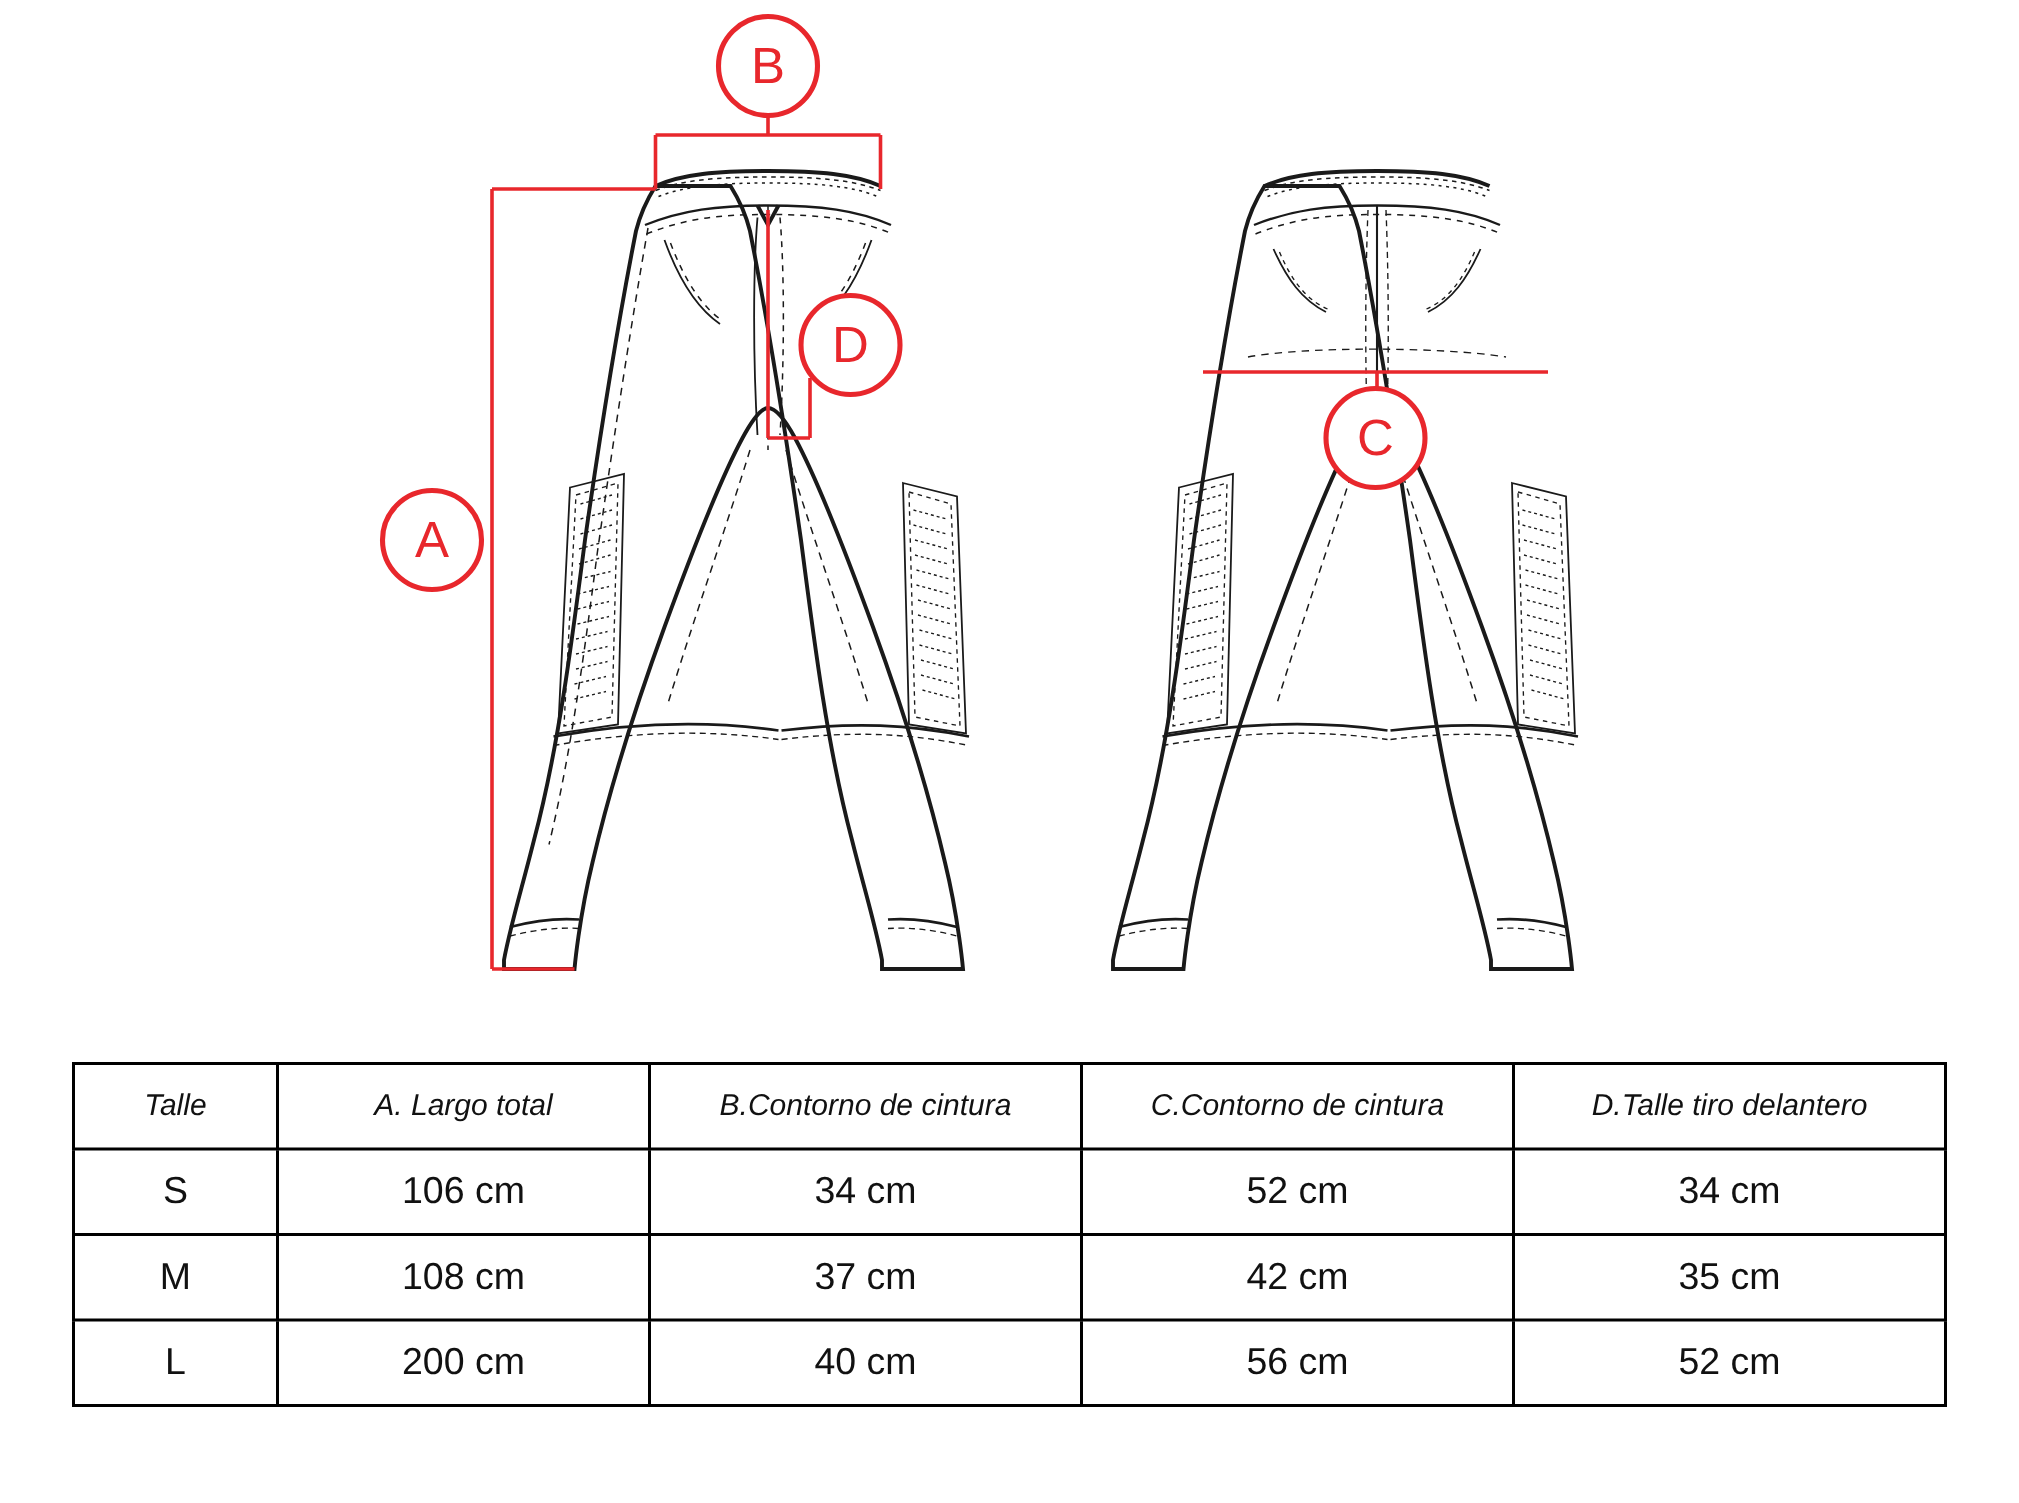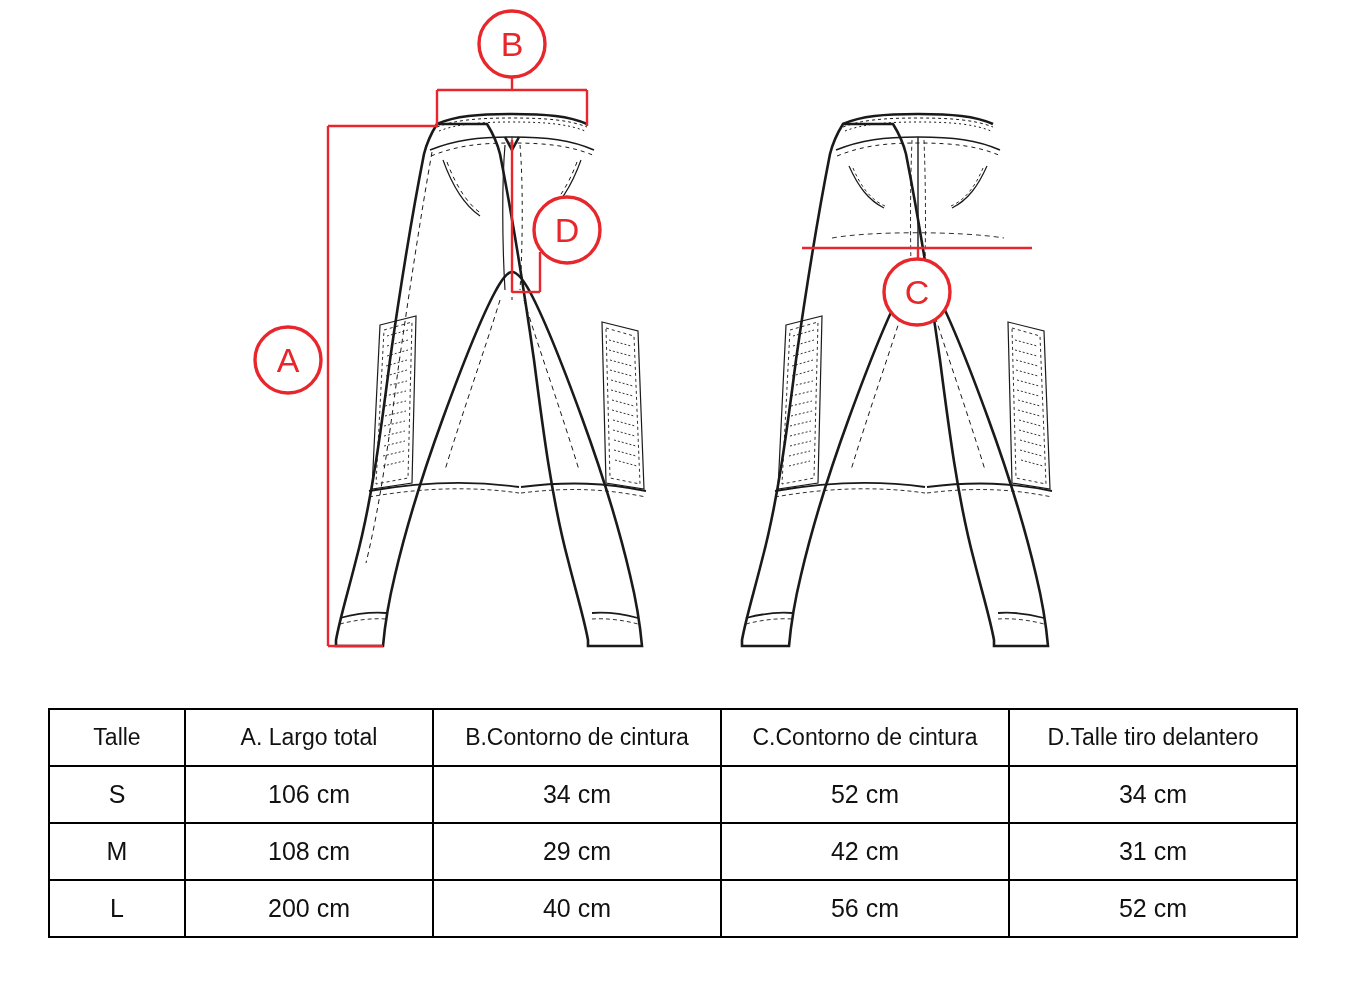--- a/index.html
+++ b/index.html
@@ -48,21 +48,22 @@
     text-align: center;
     font-weight: normal;
     font-size: 23px;
     color: #111111;
     height: 55px;
     padding: 0 6px;
     white-space: nowrap;
     overflow: hidden;
   }
   table.size-table thead td {
-    font-size: 23px;
+    font-size: 20px;
+    font-style: italic;
   }
   table.size-table tbody td {
     font-size: 25px;
   }
   col.c0 { width: 136px; }
   col.c1 { width: 248px; }
   col.c2 { width: 288px; }
   col.c3 { width: 288px; }
   col.c4 { width: 288px; }
 </style>
@@ -317,23 +318,23 @@
         <tr>
           <td>S</td>
           <td>106 cm</td>
           <td>34 cm</td>
           <td>52 cm</td>
           <td>34 cm</td>
         </tr>
         <tr>
           <td>M</td>
           <td>108 cm</td>
-          <td>29 cm</td>
+          <td>37 cm</td>
           <td>42 cm</td>
-          <td>31 cm</td>
+          <td>35 cm</td>
         </tr>
         <tr>
           <td>L</td>
           <td>200 cm</td>
           <td>40 cm</td>
           <td>56 cm</td>
           <td>52 cm</td>
         </tr>
       </tbody>
     </table>

